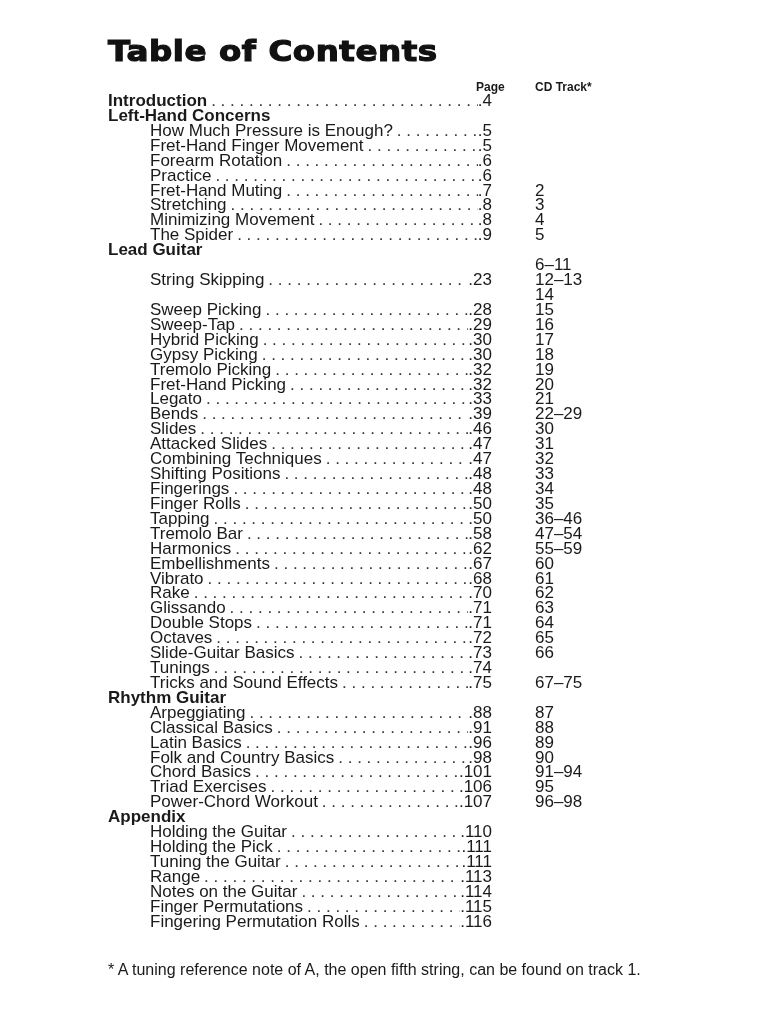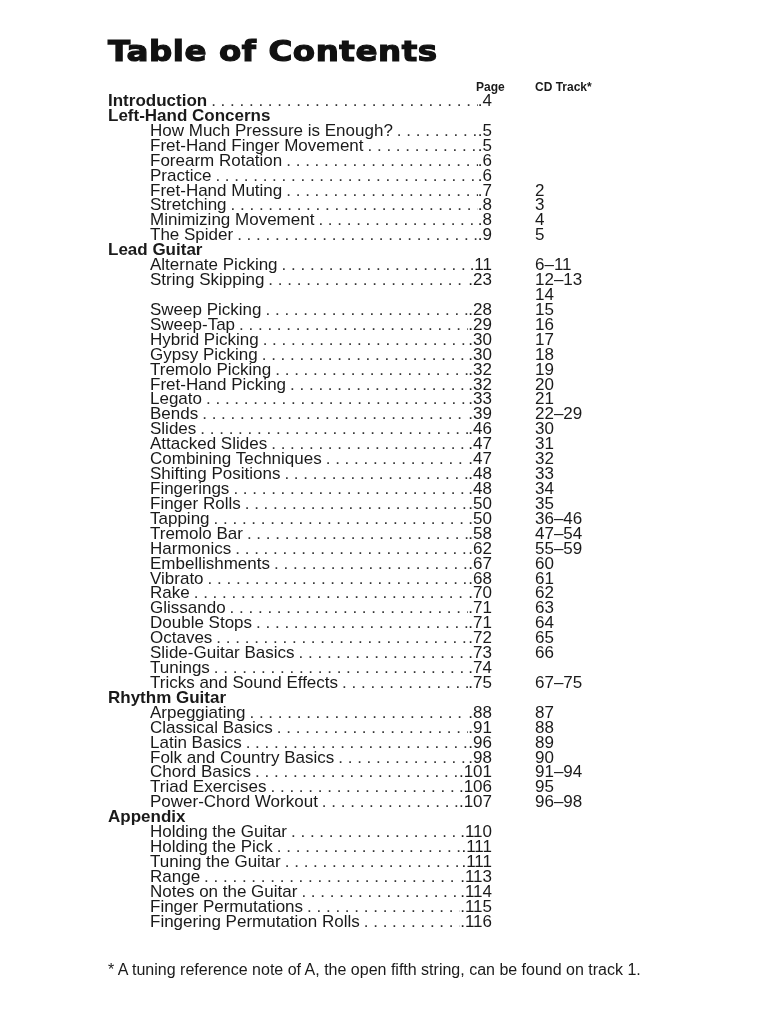--- a/index.html
+++ b/index.html
@@ -115,25 +115,20 @@
       </div>
       <span class="track">5</span>
     </div>
     <div class="row section-row">
       <div class="entry">
         <span class="label">Lead Guitar</span>
       </div>
       <span class="track"></span>
     </div>
     <div class="row">
-      <div class="entry sub">
-        <span class="label">Alternate Picking</span>
-        <span class="dots"></span>
-        <span class="page">.11</span>
-      </div>
       <span class="track">6–11</span>
     </div>
     <div class="row">
       <div class="entry sub">
         <span class="label">String Skipping</span>
         <span class="dots"></span>
         <span class="page">.23</span>
       </div>
       <span class="track">12–13</span>
     </div>

